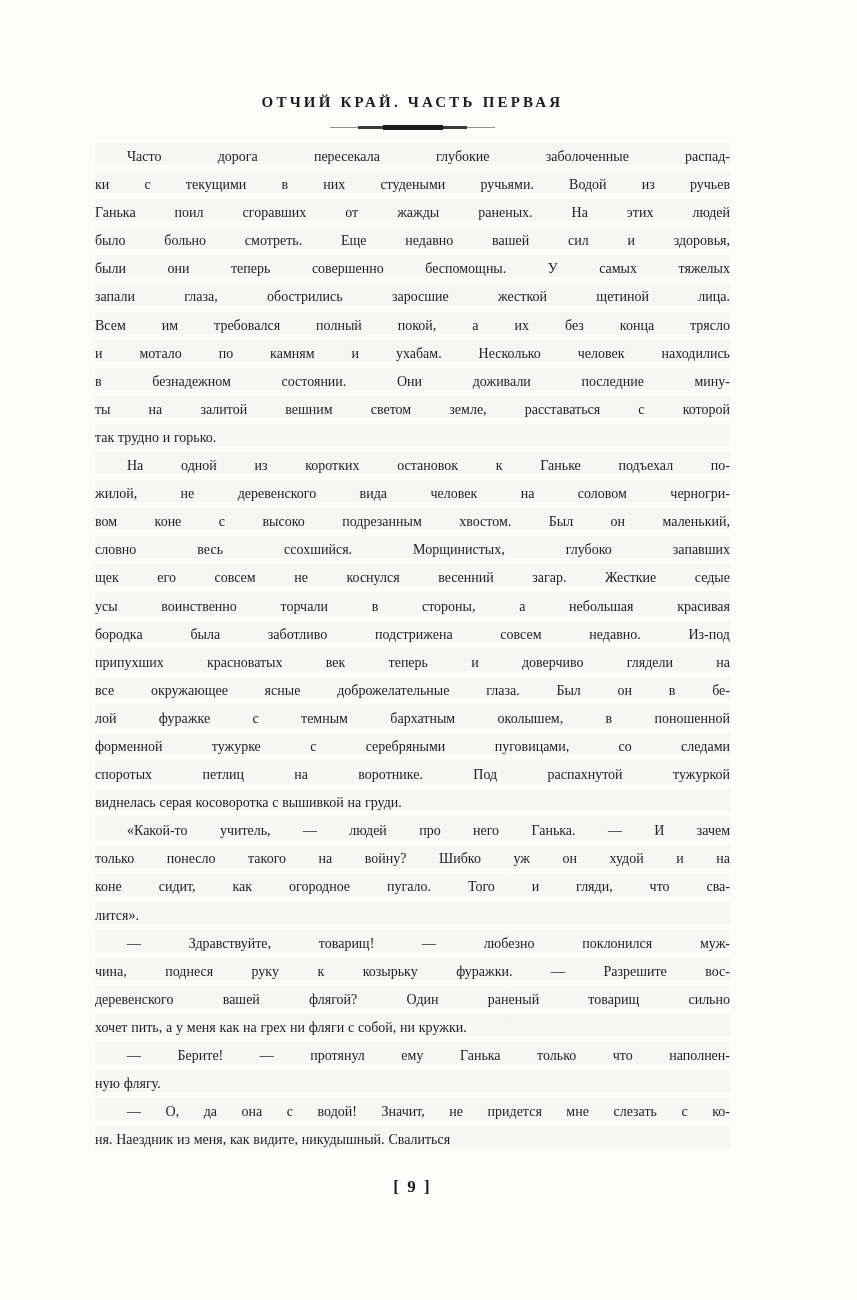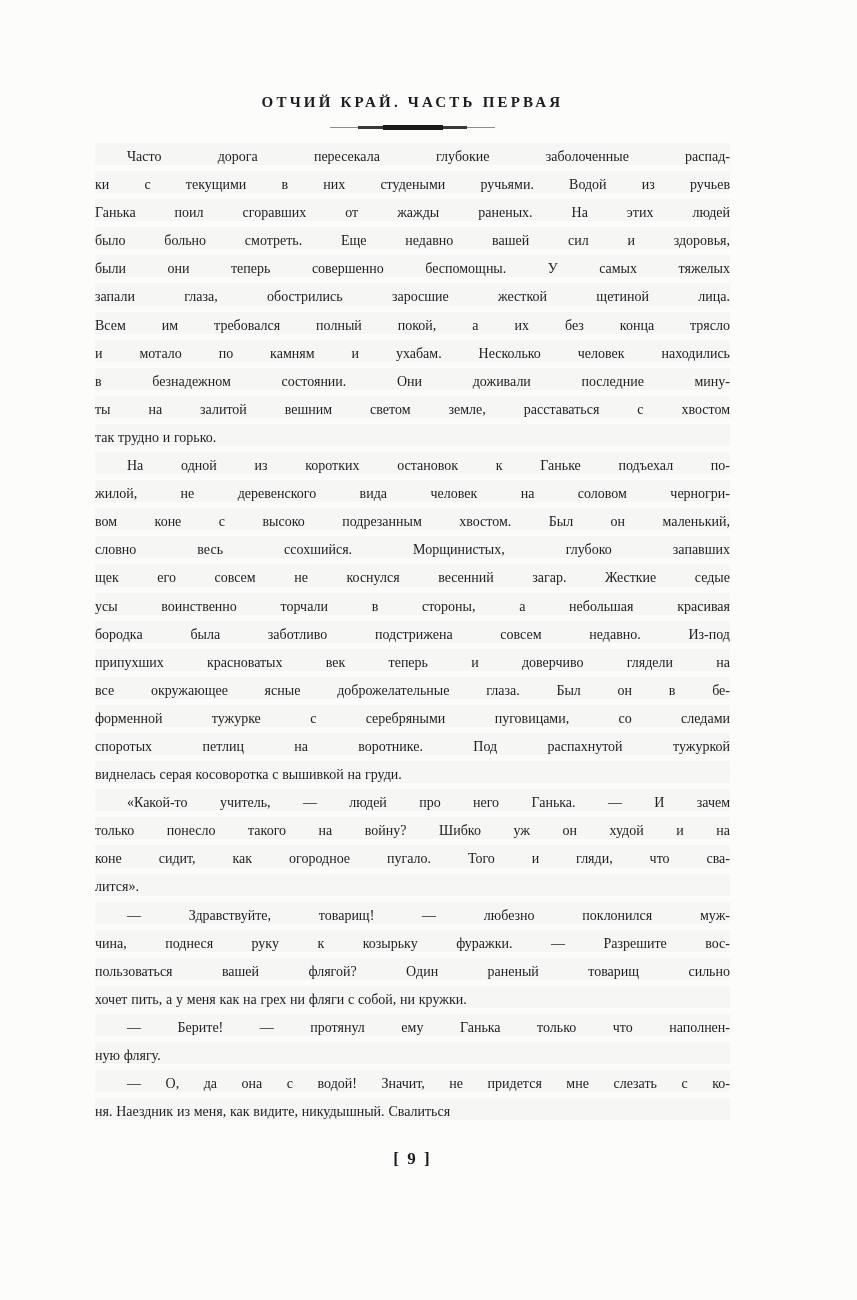--- a/index.html
+++ b/index.html
@@ -102,47 +102,48 @@
         <div class="para">
           <div class="line first">Часто дорога пересекала глубокие заболоченные распад-</div>
           <div class="line">ки с текущими в них студеными ручьями. Водой из ручьев</div>
           <div class="line">Ганька поил сгоравших от жажды раненых. На этих людей</div>
           <div class="line">было больно смотреть. Еще недавно вашей сил и здоровья,</div>
           <div class="line">были они теперь совершенно беспомощны. У самых тяжелых</div>
           <div class="line">запали глаза, обострились заросшие жесткой щетиной лица.</div>
           <div class="line">Всем им требовался полный покой, а их без конца трясло</div>
           <div class="line">и мотало по камням и ухабам. Несколько человек находились</div>
           <div class="line">в безнадежном состоянии. Они доживали последние мину-</div>
-          <div class="line">ты на залитой вешним светом земле, расставаться с хвостом</div>
+          <div class="line">ты на залитой вешним светом земле, расставаться с которой</div>
           <div class="line final">так трудно и горько.</div>
         </div>
         <div class="para">
           <div class="line first">На одной из коротких остановок к Ганьке подъехал по-</div>
           <div class="line">жилой, не деревенского вида человек на соловом черногри-</div>
           <div class="line">вом коне с высоко подрезанным хвостом. Был он маленький,</div>
           <div class="line">словно весь ссохшийся. Морщинистых, глубоко запавших</div>
           <div class="line">щек его совсем не коснулся весенний загар. Жесткие седые</div>
           <div class="line">усы воинственно торчали в стороны, а небольшая красивая</div>
           <div class="line">бородка была заботливо подстрижена совсем недавно. Из-под</div>
           <div class="line">припухших красноватых век теперь и доверчиво глядели на</div>
           <div class="line">все окружающее ясные доброжелательные глаза. Был он в бе-</div>
+          <div class="line">лой фуражке с темным бархатным околышем, в поношенной</div>
           <div class="line">форменной тужурке с серебряными пуговицами, со следами</div>
           <div class="line">споротых петлиц на воротнике. Под распахнутой тужуркой</div>
           <div class="line final">виднелась серая косоворотка с вышивкой на груди.</div>
         </div>
         <div class="para">
           <div class="line first">«Какой-то учитель, — людей про него Ганька. — И зачем</div>
           <div class="line">только понесло такого на войну? Шибко уж он худой и на</div>
           <div class="line">коне сидит, как огородное пугало. Того и гляди, что сва-</div>
           <div class="line final">лится».</div>
         </div>
         <div class="para">
           <div class="line first">— Здравствуйте, товарищ! — любезно поклонился муж-</div>
           <div class="line">чина, поднеся руку к козырьку фуражки. — Разрешите вос-</div>
-          <div class="line">пользоваться вашей флягой? Один раненый товарищ сильно</div>
+          <div class="line">деревенского вашей флягой? Один раненый товарищ сильно</div>
           <div class="line final">хочет пить, а у меня как на грех ни фляги с собой, ни кружки.</div>
         </div>
         <div class="para">
           <div class="line first">— Берите! — протянул ему Ганька только что наполнен-</div>
           <div class="line final">ную флягу.</div>
         </div>
         <div class="para">
           <div class="line first">— О, да она с водой! Значит, не придется мне слезать с ко-</div>
           <div class="line final">ня. Наездник из меня, как видите, никудышный. Свалиться</div>
         </div>

